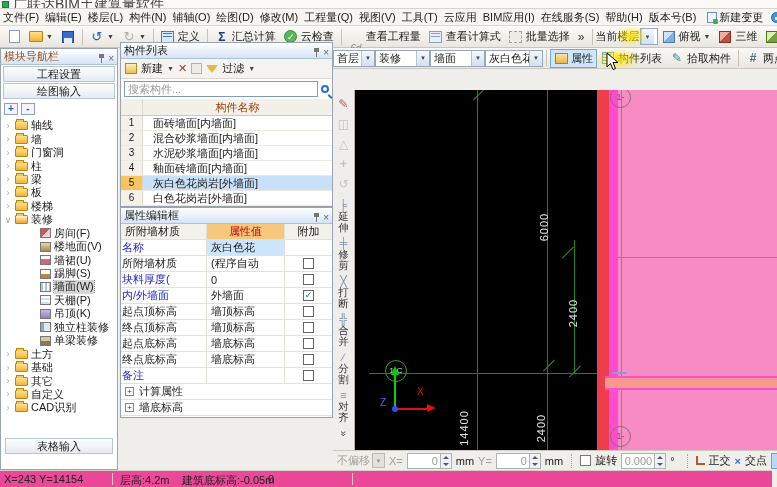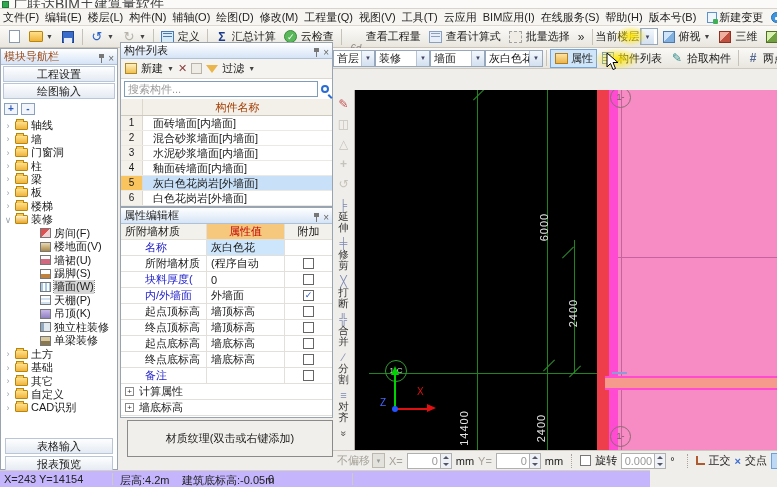--- a/index.html
+++ b/index.html
@@ -115,21 +115,21 @@
   .chead .n { width:22px; border-right:1px solid #dcd8ce; }
   .chead .h { flex:1; text-align:center; line-height:17px; color:#a33c00; font-size:11px; }
   .crow { display:flex; height:15px; border-bottom:1px solid #ece9e2; }
   .cnum { width:22px; background:#f4f1ea; border-right:1px solid #dcd8ce; text-align:center; font-size:10px; line-height:14px; }
   .cname { flex:1; padding-left:10px; line-height:14px; white-space:nowrap; overflow:hidden; }
   .crow.sel .cnum { background:#f9c35e; }
   .crow.sel .cname { background:#c8e1f8; }
 
   .proppanel { position:absolute; left:0; top:165px; width:213px; height:211px; }
   .prow { display:flex; height:16px; border-bottom:1px solid #e3e0da; }
-  .pc1 { width:86px; border-right:1px solid #e3e0da; display:flex; align-items:center; padding-left:24px; white-space:nowrap; overflow:hidden; }
+  .pc1 { width:86px; border-right:1px solid #e3e0da; display:flex; align-items:center; padding-left:1px; white-space:nowrap; overflow:hidden; }
   .pc2 { width:78px; border-right:1px solid #e3e0da; display:flex; align-items:center; padding-left:4px; white-space:nowrap; overflow:hidden; }
   .pc3 { flex:1; display:flex; align-items:center; justify-content:center; }
   .phdr .pc1, .phdr .pc3 { background:#f3f1ec; }
   .phdr .pc2 { background:#f6c87e; color:#c00000; justify-content:center; padding-left:0; }
   .pname-blue { color:#2222cc; }
   .pval-sel { background:#cde6fb; }
   .cb { width:11px; height:11px; border:1px solid #666; background:#fff; display:flex; align-items:center; justify-content:center; font-size:9px; color:#2a56c6; line-height:9px; }
   .pgroup { display:flex; align-items:center; height:16px; border-bottom:1px solid #e3e0da; padding-left:4px; gap:5px; }
   .expbox { width:9px; height:9px; border:1px solid #888; font-size:8px; line-height:7px; text-align:center; background:#fff; color:#333; }
 
@@ -175,21 +175,21 @@
   .sa::before { content:""; border-left:3px solid transparent; border-right:3px solid transparent; }
   .sa.up::before { border-bottom:3px solid #556; }
   .sa.dn::before { border-top:3px solid #556; }
   .cb2 { width:11px; height:11px; border:1px solid #777; background:#fff; flex:none; }
   .graycmb { display:inline-flex; align-items:center; }
   .graycmb .ar2 { width:13px; height:15px; background:#e4e2dd; border:1px solid #bcb8b0; display:flex; align-items:center; justify-content:center; font-size:6px; color:#999; margin-left:2px; }
   .dotsep { width:1px; height:14px; border-left:1px dotted #a8a49c; margin:0 4px; }
   .ic-ortho { width:9px; height:9px; border-left:2px solid #b05a30; border-bottom:2px solid #b05a30; flex:none; }
   .ic-isect { color:#3a6cd4; font-weight:bold; font-size:11px; }
   .bluepartial { width:14px; height:16px; background:#bcd8f4; border:1px solid #6ca0d8; flex:none; }
-  .status2 { position:absolute; left:0; top:470px; width:650px; height:17px; background:#c4b5fd; border-top:1px solid #d5d1c8; }
+  .status2 { position:absolute; left:0; top:470px; width:772px; height:17px; background:#ec4899; border-top:1px solid #d5d1c8; }
   .s2item { position:absolute; top:2px; font-size:11px; color:#222; white-space:nowrap; }
   .s2sep { position:absolute; top:2px; width:1px; height:12px; background:#cfcbc2; }
 
   
   .hl { position:absolute; border-radius:50%; background:radial-gradient(closest-side, rgba(255,230,0,0.95), rgba(255,230,0,0)); pointer-events:none; z-index:40; }
   .cursor { position:absolute; z-index:60; pointer-events:none; }
 </style>
 </head>
 <body>
 
@@ -503,21 +503,20 @@
           <span class="fold"></span>
           <span class="tlabel">自定义</span>
         </div>
         <div class="trow">
           <span class="tw">›</span>
           <span class="fold"></span>
           <span class="tlabel">CAD识别</span>
         </div>
       </div>
     <div class="navbtn navbottom" style="top:388px">表格输入</div>
-    <div class="navbtn navbottom" style="top:406px">报表预览</div>
   </div>
 
   <div class="mid">
 
     <div class="panel complist">
       <div class="phead">
         <span class="t">构件列表</span>
         <span class="pin"></span>
         <span class="xbtn">×</span>
       </div>
@@ -646,21 +645,20 @@
             <span class="expbox">+</span>
             <span>计算属性</span>
           </div>
           <div class="pgroup">
             <span class="expbox">+</span>
             <span>墙底标高</span>
           </div>
         </div>
     </div>
 
-    <div class="material">材质纹理(双击或右键添加)</div>
   </div>
 
   <div class="strip">
     <span class="sicon" style="color:#c05050">✎</span>
     <span class="sicon" style="color:#c6c3ba">◫</span>
     <span class="sicon" style="color:#c6c3ba">△</span>
     <span class="sicon" style="color:#c6c3ba;font-weight:bold">+</span>
     <span class="sicon" style="color:#c6c3ba">↺</span>
     <span id="edit-tools">
         <div class="etool">

